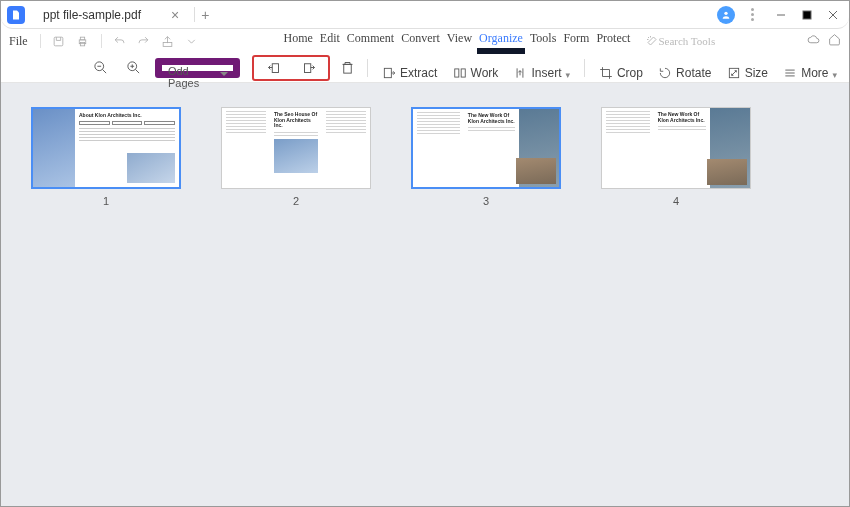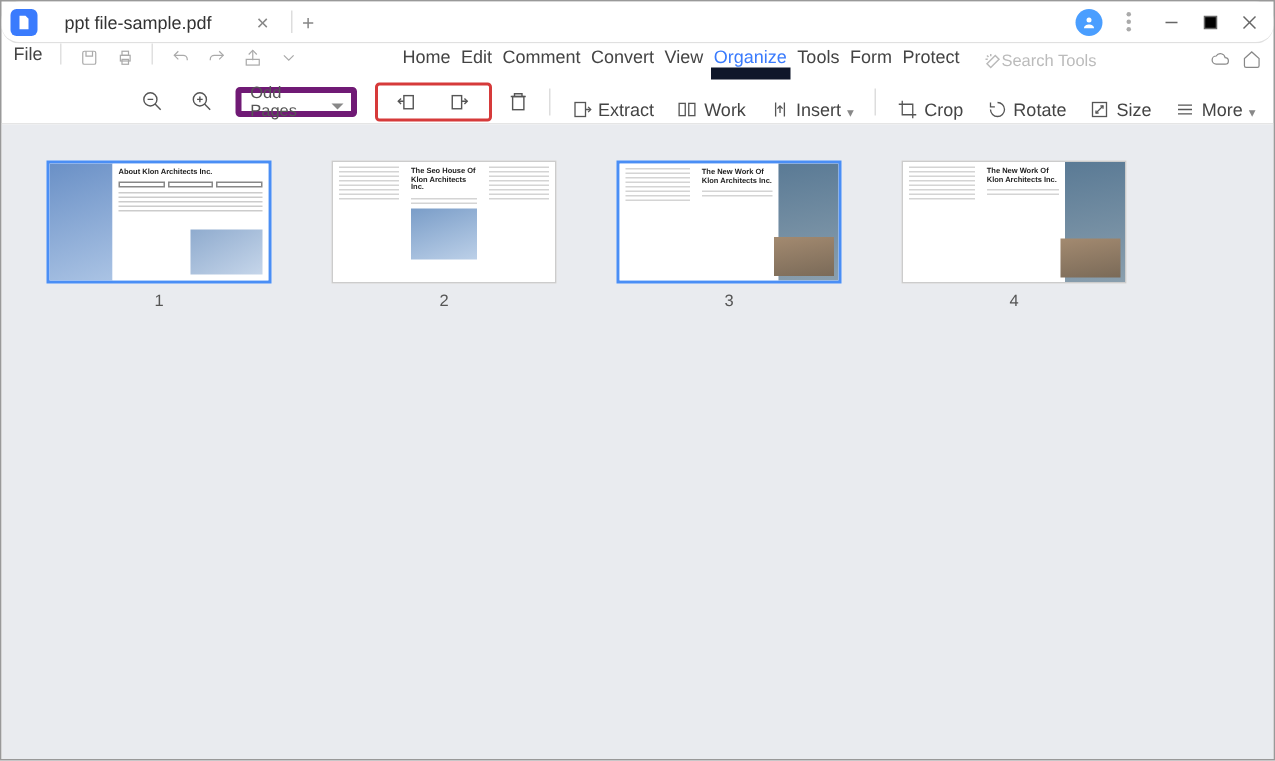--- a/index.html
+++ b/index.html
@@ -15,37 +15,37 @@
   .plus-tab { margin-left: 12px; color: #888; font-size: 14px; }
   .title-spacer { flex: 1; }
   .avatar { width: 18px; height: 18px; background: #4a9eff; border-radius: 50%; display: inline-flex; align-items:center; justify-content:center; margin: 0 4px; }
   .avatar svg { width: 10px; height: 10px; fill: #fff; }
   .win-btn { width: 20px; height: 20px; display: inline-flex; align-items: center; justify-content: center; color: #888; margin-left: 6px; }
   .win-btn svg { width: 10px; height: 10px; stroke: #666; }
   .kebab { width: 14px; display:inline-flex; flex-direction:column; align-items:center; gap:2px; margin: 0 6px; }
   .kebab span { width:3px; height:3px; background:#aaa; border-radius:50%; }
 
   
-  .menubar { height: 24px; display: flex; padding: 0 8px; font-size: 12px; color: #444; }
+  .menubar { height: 24px; display: flex; align-items: center; padding: 0 8px; font-size: 12px; color: #444; font-family: Liberation Serif, serif; }
   .menubar .file-btn { margin-right: 6px; }
   .qa-icon { width: 18px; height: 18px; display:inline-flex; align-items:center; justify-content:center; margin: 0 3px; color:#aaa; }
   .qa-icon svg { width:13px; height:13px; stroke:#aaa; fill:none; stroke-width:1.5; }
   .menu-sep { width: 1px; height: 14px; background: #e0e0e0; margin: 0 6px; }
   .menu-tabs { display: flex; gap: 3px; margin-left: auto; margin-right: 10px; }
   .menu-tab { padding: 2px 2px; color: #444; }
-  .menu-tab.active { color: #3a7bfd; border-bottom: 8px solid #0f172a; }
+  .menu-tab.active { color: #3a7bfd; border-bottom: 6px solid #0f172a; }
   .search-tools { display:flex; align-items:center; gap:0; color:#bbb; font-size: 11px; margin-right: auto; margin-left: 4px;}
   .right-icons { display:flex; align-items:center; gap:8px; margin-left: 14px; }
   .right-icons svg { width:13px; height:13px; stroke:#888; fill:none; stroke-width:1.5; }
 
   
   .toolbar { height: 30px; display: flex; align-items: center; padding: 0 8px 0 90px; font-size: 12px; color: #444; border-bottom: 1px solid #e5e5e5; gap: 0; }
   .tool-icon { width: 22px; height: 22px; display:inline-flex; align-items:center; justify-content:center; }
   .tool-icon svg { width: 15px; height: 15px; stroke:#555; fill:none; stroke-width:1.5; }
-  .page-select { height: 20px; border: 4px solid #701a75; border-radius: 3px; padding: 0 16px 0 6px; font-size: 11px; display:flex; align-items:center; position: relative; margin: 0 12px; min-width: 78px; color:#555;}
+  .page-select { height: 20px; border: 7px solid #701a75; border-radius: 3px; padding: 0 16px 0 6px; font-size: 11px; display:flex; align-items:flex-start; position: relative; margin: 0 12px; min-width: 78px; color:#555;}
   .page-select::after { content: ""; position:absolute; right:5px; top:7px; border:4px solid transparent; border-top-color:#888; }
   .red-box { border: 2px solid #d63a3a; border-radius: 3px; display:flex; align-items:center; gap:14px; padding: 1px 8px; height: 26px; }
   .tool-sep { width:1px; height:18px; background:#ddd; margin: 0 10px; }
   .tool-btn { display:flex; align-items:flex-end; gap:4px; padding: 0 4px; height:24px; }
   .tool-btn svg { width:14px; height:14px; stroke:#555; fill:none; stroke-width:1.5; }
   .tool-btn span.caret { font-size: 9px; color:#888; }
 
   
   .workspace { background: #e9ebef; height: calc(507px - 28px - 24px - 30px - 2px); padding: 24px 30px; display:flex; gap: 40px; align-items:flex-start; }
   .thumb-wrap { display:flex; flex-direction:column; align-items:center; gap:6px; }

